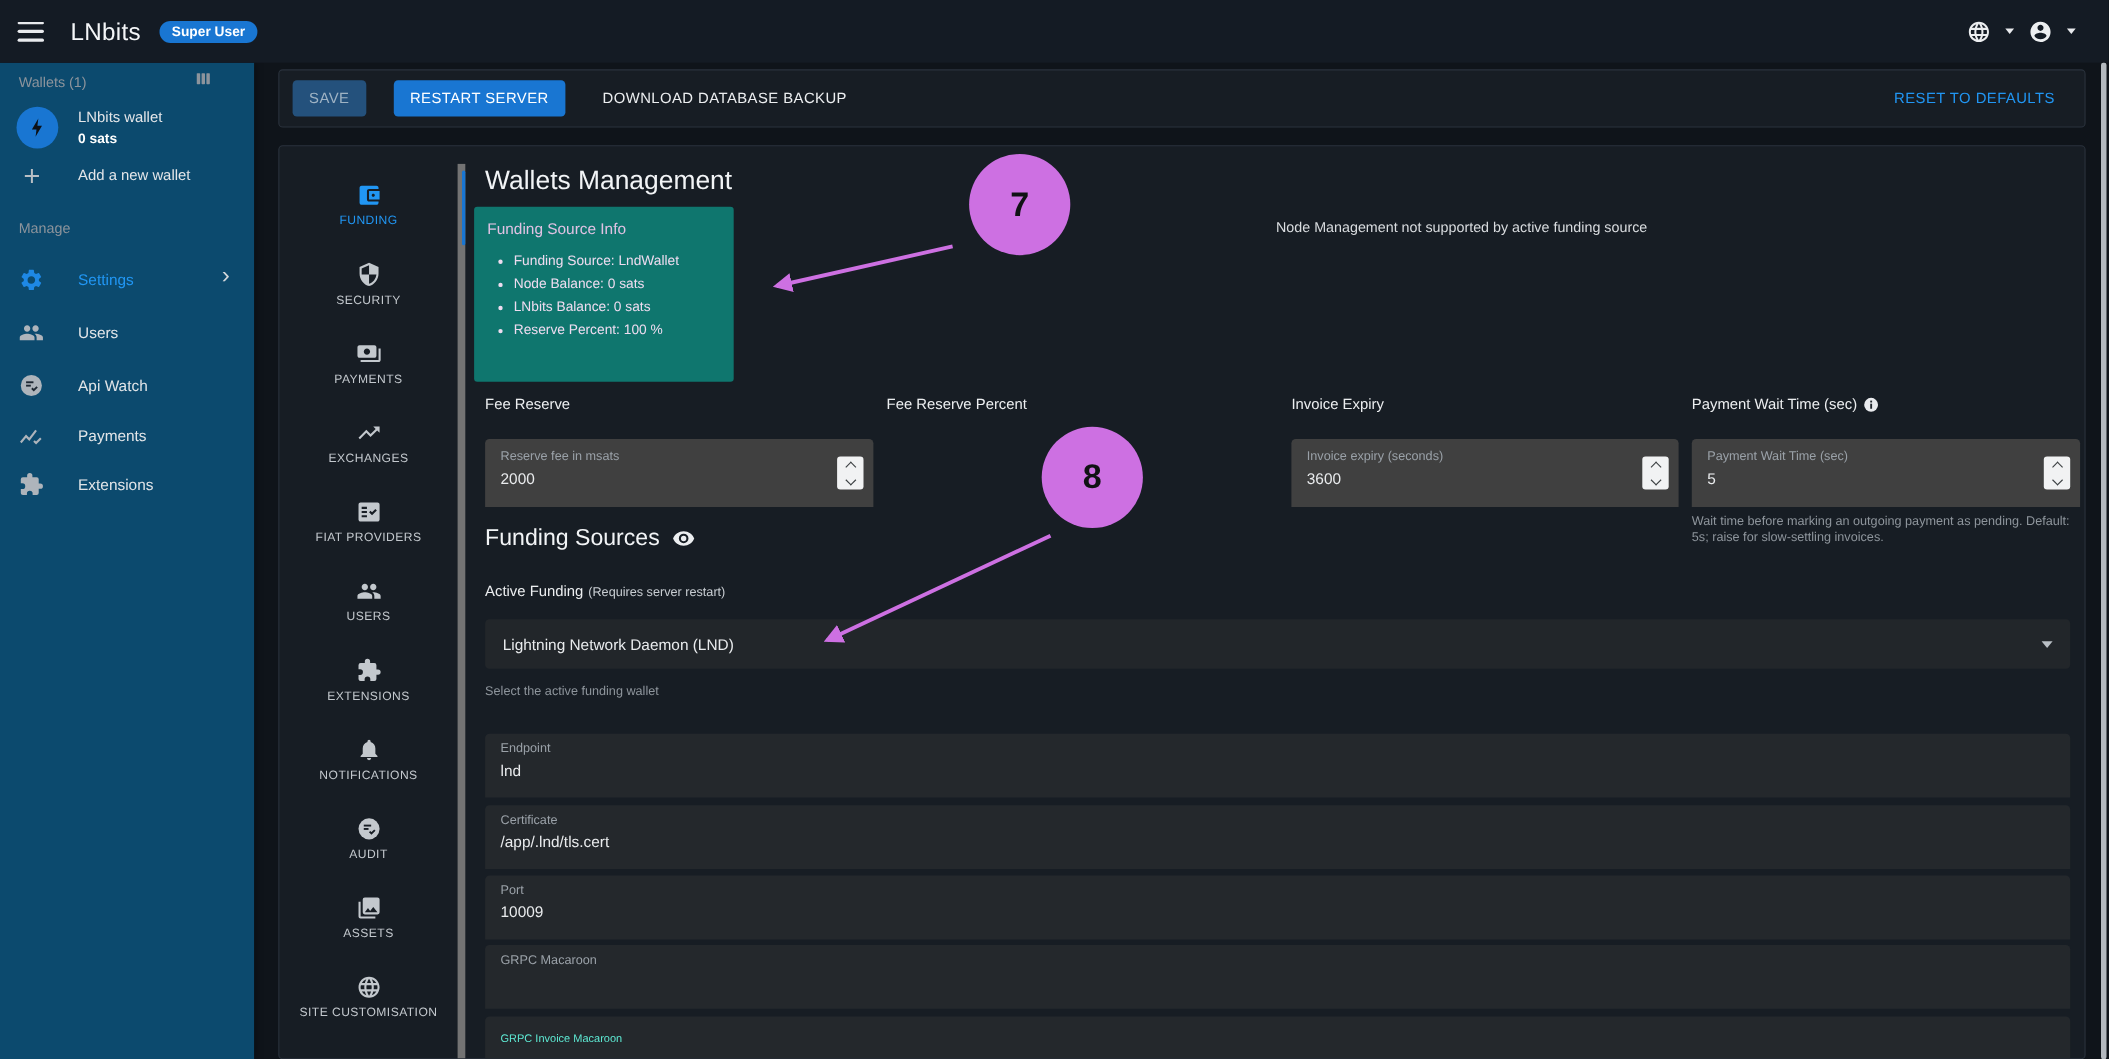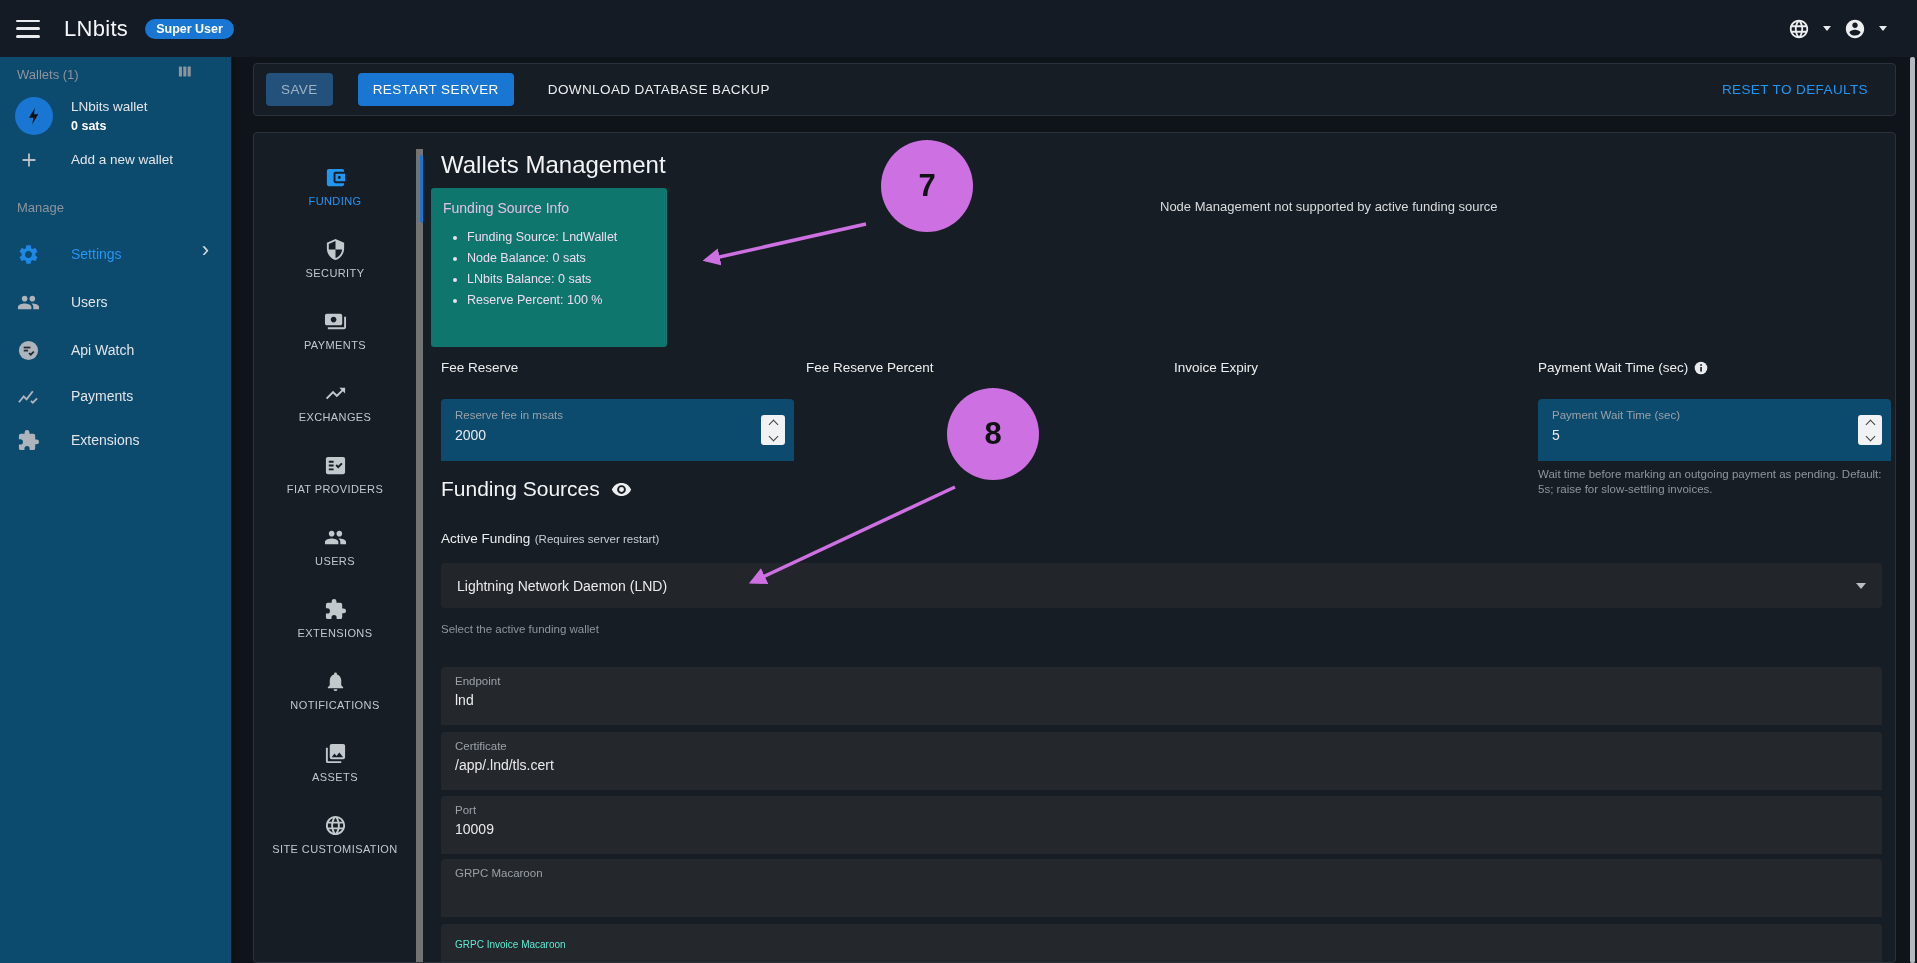--- a/index.html
+++ b/index.html
@@ -49,21 +49,21 @@
 
   
   .h1 { color:#f2f4f6; font-size:24px; font-weight:400; }
   #info-box { left:177px; top:55px; width:236px; height:159px; background:#0f766e; border-radius:3px; padding:12px 12px; }
   #info-box .ib-title { color:#e0c2e3; font-size:14px; }
   #info-box ul { margin:14px 0 0 24px; }
   #info-box li { color:#eedcf0; font-size:12.5px; margin-bottom:7px; }
   .node-note { color:#d9dcdf; font-size:13px; }
 
   .f-label { color:#eceef0; font-size:13.5px; display:flex; align-items:center; gap:6px; }
-  .fieldbox { position:absolute; height:62px; background:#0c4a6e; border-radius:4px 4px 0 0; padding:10px 14px; }
+  .fieldbox { position:absolute; height:62px; background:#404040; border-radius:4px 4px 0 0; padding:10px 14px; }
   .fieldbox .fl { color:#9aa1a8; font-size:11.5px; }
   .fieldbox .fv { color:#e9ebed; font-size:14px; margin-top:6px; }
   .spinner { position:absolute; right:9px; top:16px; width:24px; height:30px; background:#f1f2f3; border-radius:3px; display:flex; flex-direction:column; align-items:center; justify-content:center; gap:5px; cursor:pointer; }
   .chv { width:7px; height:7px; border:solid #3c4043; border-width:0 1.8px 1.8px 0; }
   .chv.up { transform:rotate(-135deg); margin-top:3px; }
   .chv.dn { transform:rotate(45deg); margin-bottom:3px; }
   .helper { color:#8e959c; font-size:11.5px; line-height:15px; }
 
   .h2 { color:#f2f4f6; font-size:21px; font-weight:400; display:flex; align-items:center; gap:11px; }
   .eye { width:21px; height:21px; color:#eceef0; }
@@ -230,20 +230,29 @@
         <svg class="t-ic" viewBox="0 0 24 24" fill="currentColor">
             <path d="M20.5 11H19V7a2 2 0 0 0-2-2h-4V3.5a2.5 2.5 0 0 0-5 0V5H4a2 2 0 0 0-2 2v3.8h1.5a2.7 2.7 0 0 1 0 5.4H2V20a2 2 0 0 0 2 2h3.8v-1.5a2.7 2.7 0 0 1 5.4 0V22H17a2 2 0 0 0 2-2v-4h1.5a2.5 2.5 0 0 0 0-5z"></path>
           </svg>
         <span class="t-lbl">EXTENSIONS</span>
       </div>
       <div class="tab">
         <svg class="t-ic" viewBox="0 0 24 24" fill="currentColor">
             <path d="M12 22a2 2 0 0 0 2-2h-4a2 2 0 0 0 2 2zm6-6v-5c0-3.07-1.63-5.64-4.5-6.32V4a1.5 1.5 0 0 0-3 0v.68C7.64 5.36 6 7.92 6 11v5l-2 2v1h16v-1l-2-2z"></path>
           </svg>
         <span class="t-lbl">NOTIFICATIONS</span>
+      </div>
+      <div class="tab">
+        <svg class="t-ic" viewBox="0 0 24 24">
+            <circle cx="12" cy="12" r="10" fill="currentColor"></circle>
+            <rect x="7" y="8" width="7" height="1.8" fill="#171d24"></rect>
+            <rect x="7" y="11.2" width="4.5" height="1.8" fill="#171d24"></rect>
+            <path d="M12.5 14.6l1.8 1.8 3.2-3.2" stroke="#171d24" stroke-width="1.8" fill="none"></path>
+          </svg>
+        <span class="t-lbl">AUDIT</span>
       </div>
       <div class="tab">
         <svg class="t-ic" viewBox="0 0 24 24" fill="currentColor">
             <path d="M22 16V4a2 2 0 0 0-2-2H8a2 2 0 0 0-2 2v12a2 2 0 0 0 2 2h12a2 2 0 0 0 2-2zm-11-4 2.03 2.71L16 11l4 5H8l3-4zM2 6v14a2 2 0 0 0 2 2h14v-2H4V6H2z"></path>
           </svg>
         <span class="t-lbl">ASSETS</span>
       </div>
       <div class="tab">
         <svg class="t-ic" viewBox="0 0 24 24" fill="currentColor">
             <path d="M11.99 2C6.47 2 2 6.48 2 12s4.47 10 9.99 10C17.52 22 22 17.52 22 12S17.52 2 11.99 2zm6.93 6h-2.95a15.65 15.65 0 0 0-1.38-3.56A8.03 8.03 0 0 1 18.92 8zM12 4.04c.83 1.2 1.48 2.53 1.91 3.96h-3.82c.43-1.43 1.08-2.76 1.91-3.96zM4.26 14C4.1 13.36 4 12.69 4 12s.1-1.36.26-2h3.38c-.08.66-.14 1.32-.14 2 0 .68.06 1.34.14 2H4.26zm.82 2h2.95c.32 1.25.78 2.45 1.38 3.56A7.987 7.987 0 0 1 5.08 16zm2.95-8H5.08a7.987 7.987 0 0 1 4.33-3.56A15.65 15.65 0 0 0 8.03 8zM12 19.96c-.83-1.2-1.48-2.53-1.91-3.96h3.82c-.43 1.43-1.08 2.76-1.91 3.96zM14.34 14H9.66c-.09-.66-.16-1.32-.16-2 0-.68.07-1.35.16-2h4.68c.09.65.16 1.32.16 2 0 .68-.07 1.34-.16 2zm.25 5.56c.6-1.11 1.06-2.31 1.38-3.56h2.95a8.03 8.03 0 0 1-4.33 3.56zM16.36 14c.08-.66.14-1.32.14-2 0-.68-.06-1.34-.14-2h3.38c.16.64.26 1.31.26 2s-.1 1.36-.26 2h-3.38z"></path>
@@ -274,20 +283,28 @@
       <svg class="infodot" viewBox="0 0 14 14">
           <circle cx="7" cy="7" r="6.3" fill="#e9ebee"></circle>
           <rect x="6.2" y="3.2" width="1.7" height="1.7" fill="#20262c"></rect>
           <rect x="6.2" y="6" width="1.7" height="4.6" fill="#20262c"></rect>
         </svg>
     </div>
 
     <div class="fieldbox" style="left:187px; top:266px; width:353px;">
       <div class="fl">Reserve fee in msats</div>
       <div class="fv">2000</div>
+      <div class="spinner">
+          <i class="chv up"></i>
+          <i class="chv dn"></i>
+        </div>
+    </div>
+    <div class="fieldbox" style="left:920px; top:266px; width:352px;">
+      <div class="fl">Invoice expiry (seconds)</div>
+      <div class="fv">3600</div>
       <div class="spinner">
           <i class="chv up"></i>
           <i class="chv dn"></i>
         </div>
     </div>
     <div class="fieldbox" style="left:1284px; top:266px; width:353px;">
       <div class="fl">Payment Wait Time (sec)</div>
       <div class="fv">5</div>
       <div class="spinner">
           <i class="chv up"></i>

